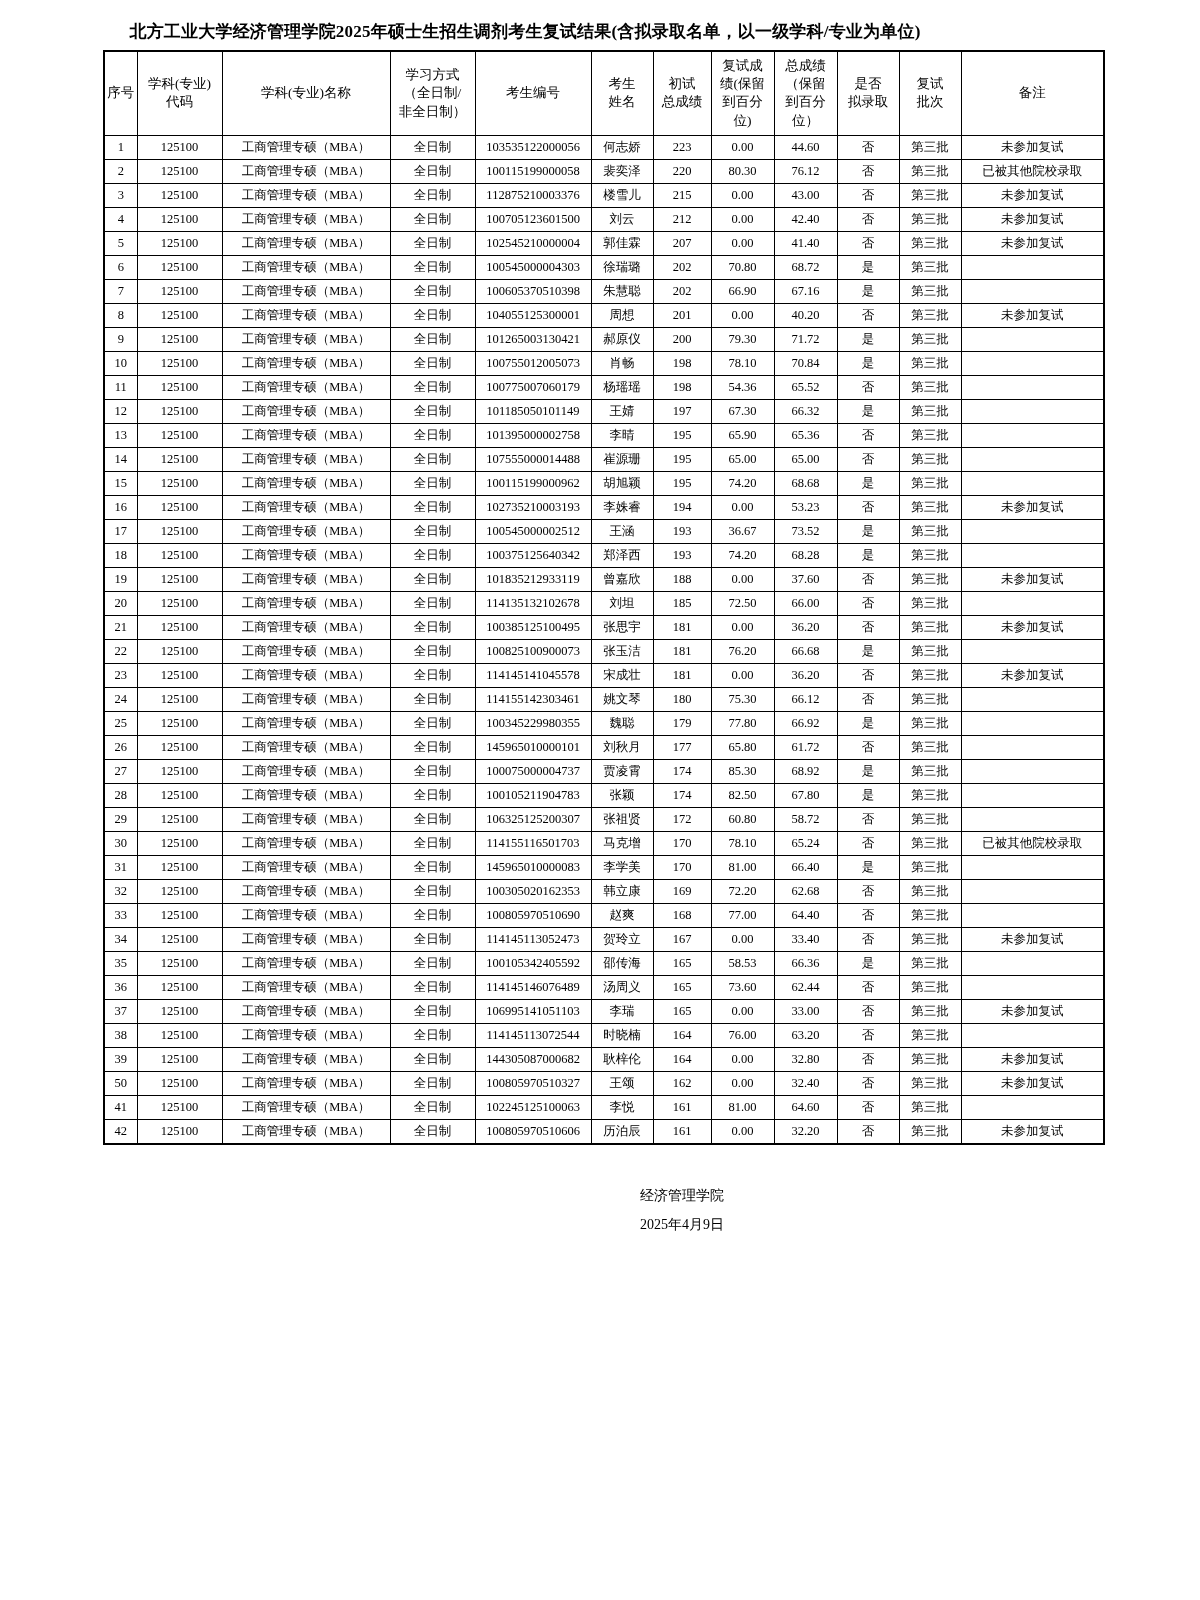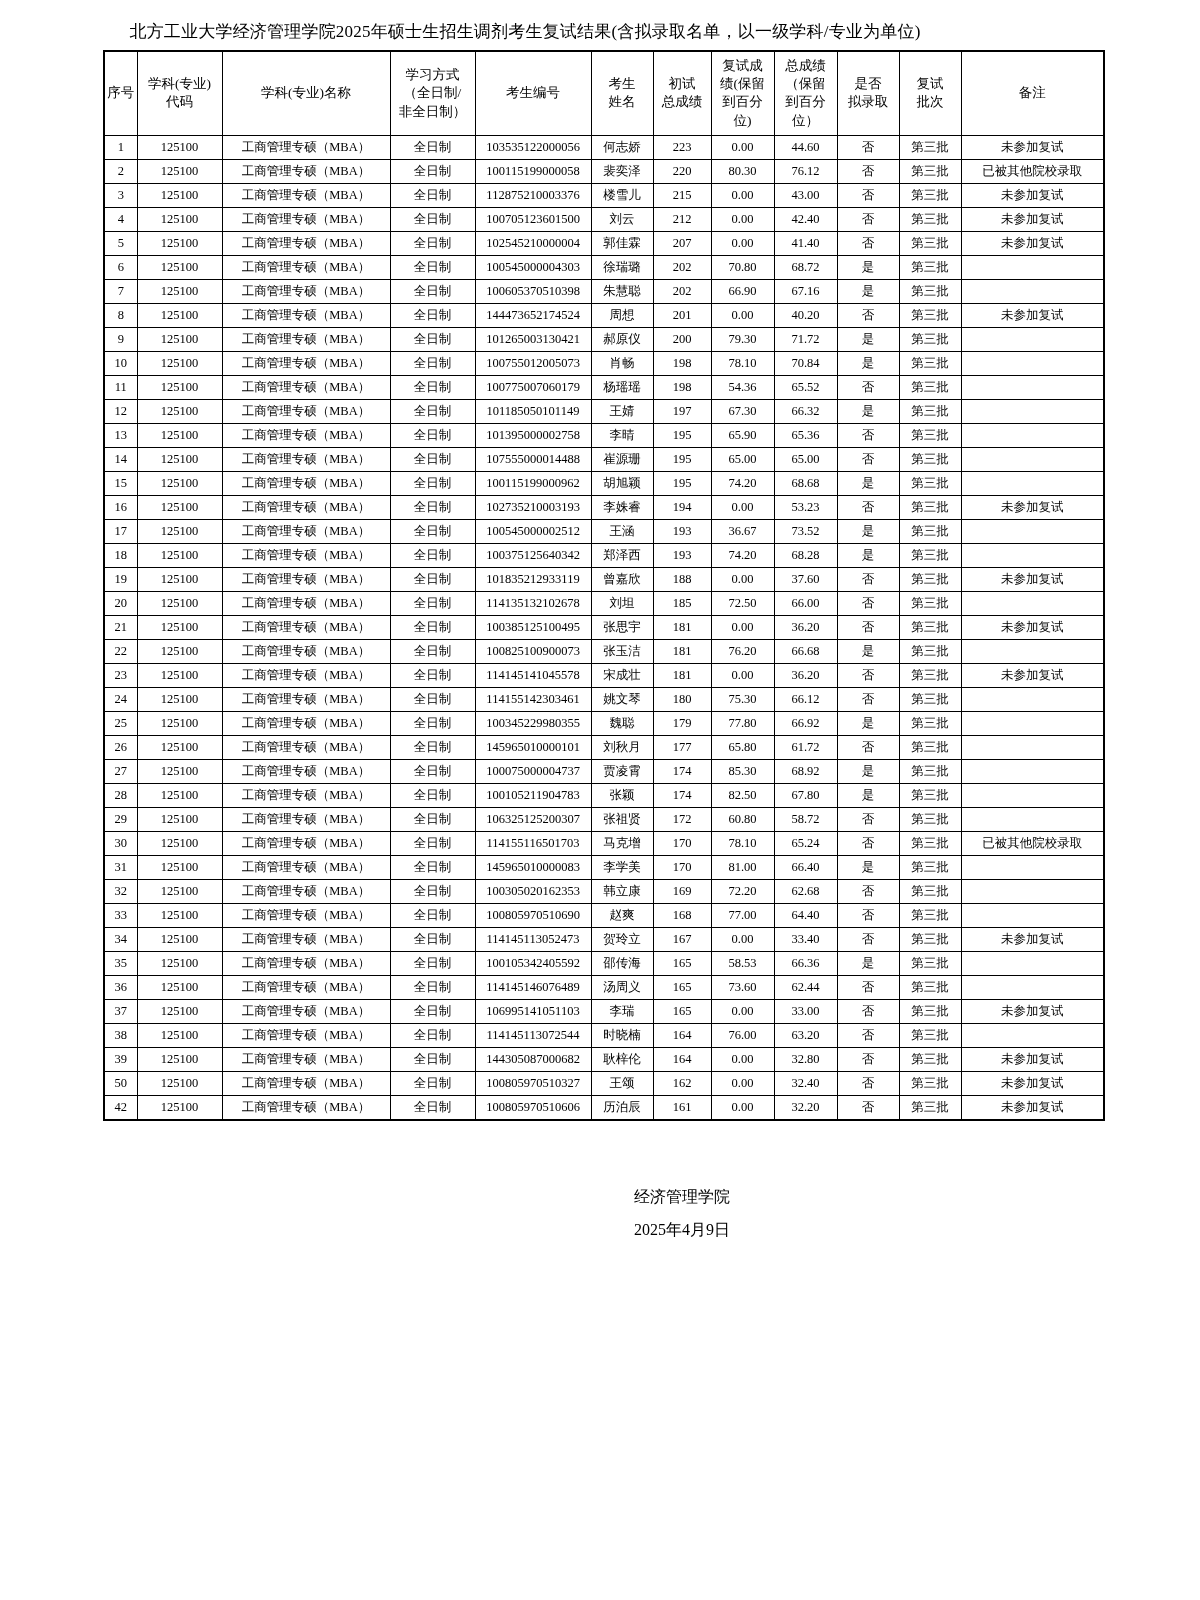--- a/index.html
+++ b/index.html
@@ -14,21 +14,21 @@
     width: 1200px;
     height: 1600px;
     background: #ffffff;
     overflow: hidden;
   }
   .doc-title {
     margin-top: 20px;
     padding-right: 150px;
     text-align: center;
     font-size: 17px;
-    font-weight: normal;
+    font-weight: bold;
     letter-spacing: 0.2px;
   }
   table.results {
     margin-left: 103px;
     margin-top: 7px;
     width: 1000px;
     border-collapse: collapse;
     border: 2px solid #000;
     table-layout: fixed;
   }
@@ -47,23 +47,23 @@
     padding: 5px 1px;
   }
   table.results td {
     font-size: 12.5px;
     height: 23px;
     white-space: nowrap;
   }
   .footer {
     width: 240px;
     margin-left: 562px;
-    margin-top: 59px;
+    margin-top: 36px;
     text-align: center;
-    font-size: 16px;
+    font-size: 14px;
     line-height: 2.1;
   }
 </style>
 </head>
 <body>
 
 <div class="page">
 
   <div class="doc-title">北方工业大学经济管理学院2025年硕士生招生调剂考生复试结果(含拟录取名单，以一级学科/专业为单位)</div>
 
@@ -208,21 +208,21 @@
           <td>67.16</td>
           <td>是</td>
           <td>第三批</td>
           <td></td>
         </tr>
         <tr>
           <td>8</td>
           <td>125100</td>
           <td>工商管理专硕（MBA）</td>
           <td>全日制</td>
-          <td>144473652174524</td>
+          <td>104055125300001</td>
           <td>周想</td>
           <td>201</td>
           <td>0.00</td>
           <td>40.20</td>
           <td>否</td>
           <td>第三批</td>
           <td>未参加复试</td>
         </tr>
         <tr>
           <td>9</td>
@@ -664,20 +664,34 @@
           <td>工商管理专硕（MBA）</td>
           <td>全日制</td>
           <td>100805970510327</td>
           <td>王颂</td>
           <td>162</td>
           <td>0.00</td>
           <td>32.40</td>
           <td>否</td>
           <td>第三批</td>
           <td>未参加复试</td>
+        </tr>
+        <tr>
+          <td>41</td>
+          <td>125100</td>
+          <td>工商管理专硕（MBA）</td>
+          <td>全日制</td>
+          <td>102245125100063</td>
+          <td>李悦</td>
+          <td>161</td>
+          <td>81.00</td>
+          <td>64.60</td>
+          <td>否</td>
+          <td>第三批</td>
+          <td></td>
         </tr>
         <tr>
           <td>42</td>
           <td>125100</td>
           <td>工商管理专硕（MBA）</td>
           <td>全日制</td>
           <td>100805970510606</td>
           <td>历泊辰</td>
           <td>161</td>
           <td>0.00</td>

